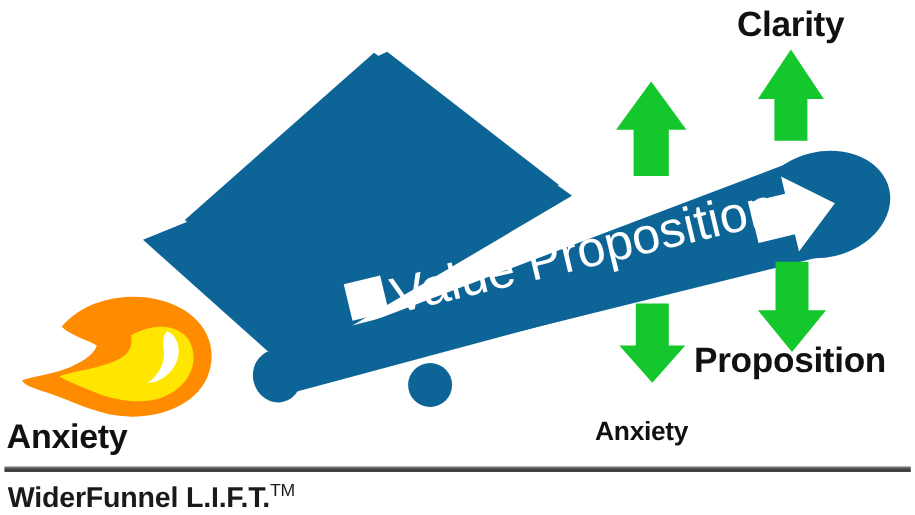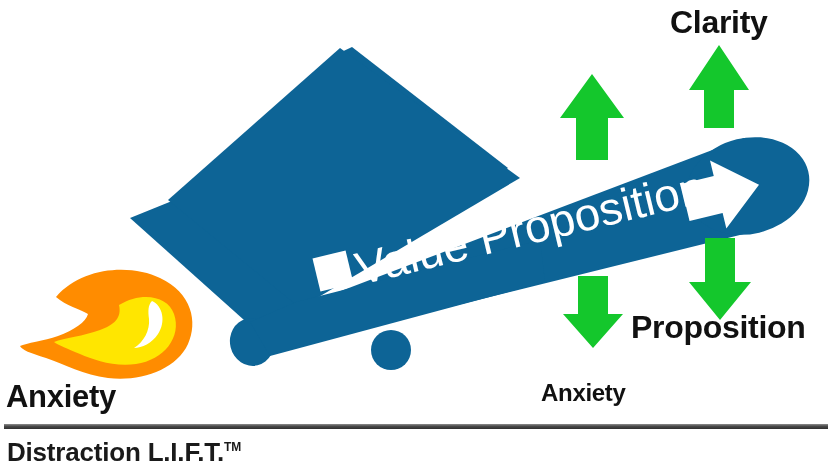--- a/index.html
+++ b/index.html
@@ -54,23 +54,23 @@
     left: 7px;
     top: 437px;
     font-size: 26px;
     font-weight: bold;
     color: #1a1a1a;
     font-family: "Liberation Sans", sans-serif;
     white-space: nowrap;
     letter-spacing: -0.2px;
   }
   #footer-brand .tm {
-    font-size: 12px;
+    font-size: 16px;
     vertical-align: super;
-    font-weight: bold;
+    font-weight: normal;
   }
   .vp-text {
     font-family: "Liberation Sans", sans-serif;
     font-size: 46px;
     fill: #ffffff;
   }
 </style>
 </head>
 <body>
 
@@ -143,15 +143,15 @@
 
   <div class="lbl" id="label-clarity">Clarity</div>
 
   <div class="lbl" id="label-anxiety">Anxiety</div>
 
   <div class="lbl" id="label-distraction">Proposition</div>
 
   <div class="lbl" id="label-urgency">Anxiety</div>
 
   <div id="footer-rule"></div>
-  <div id="footer-brand"><span>Distraction L.I.F.T.</span><span class="tm">TM</span></div>
+  <div id="footer-brand"><span>WiderFunnel L.I.F.T.</span><span class="tm">TM</span></div>
 
 </div>
 
 </body></html>

